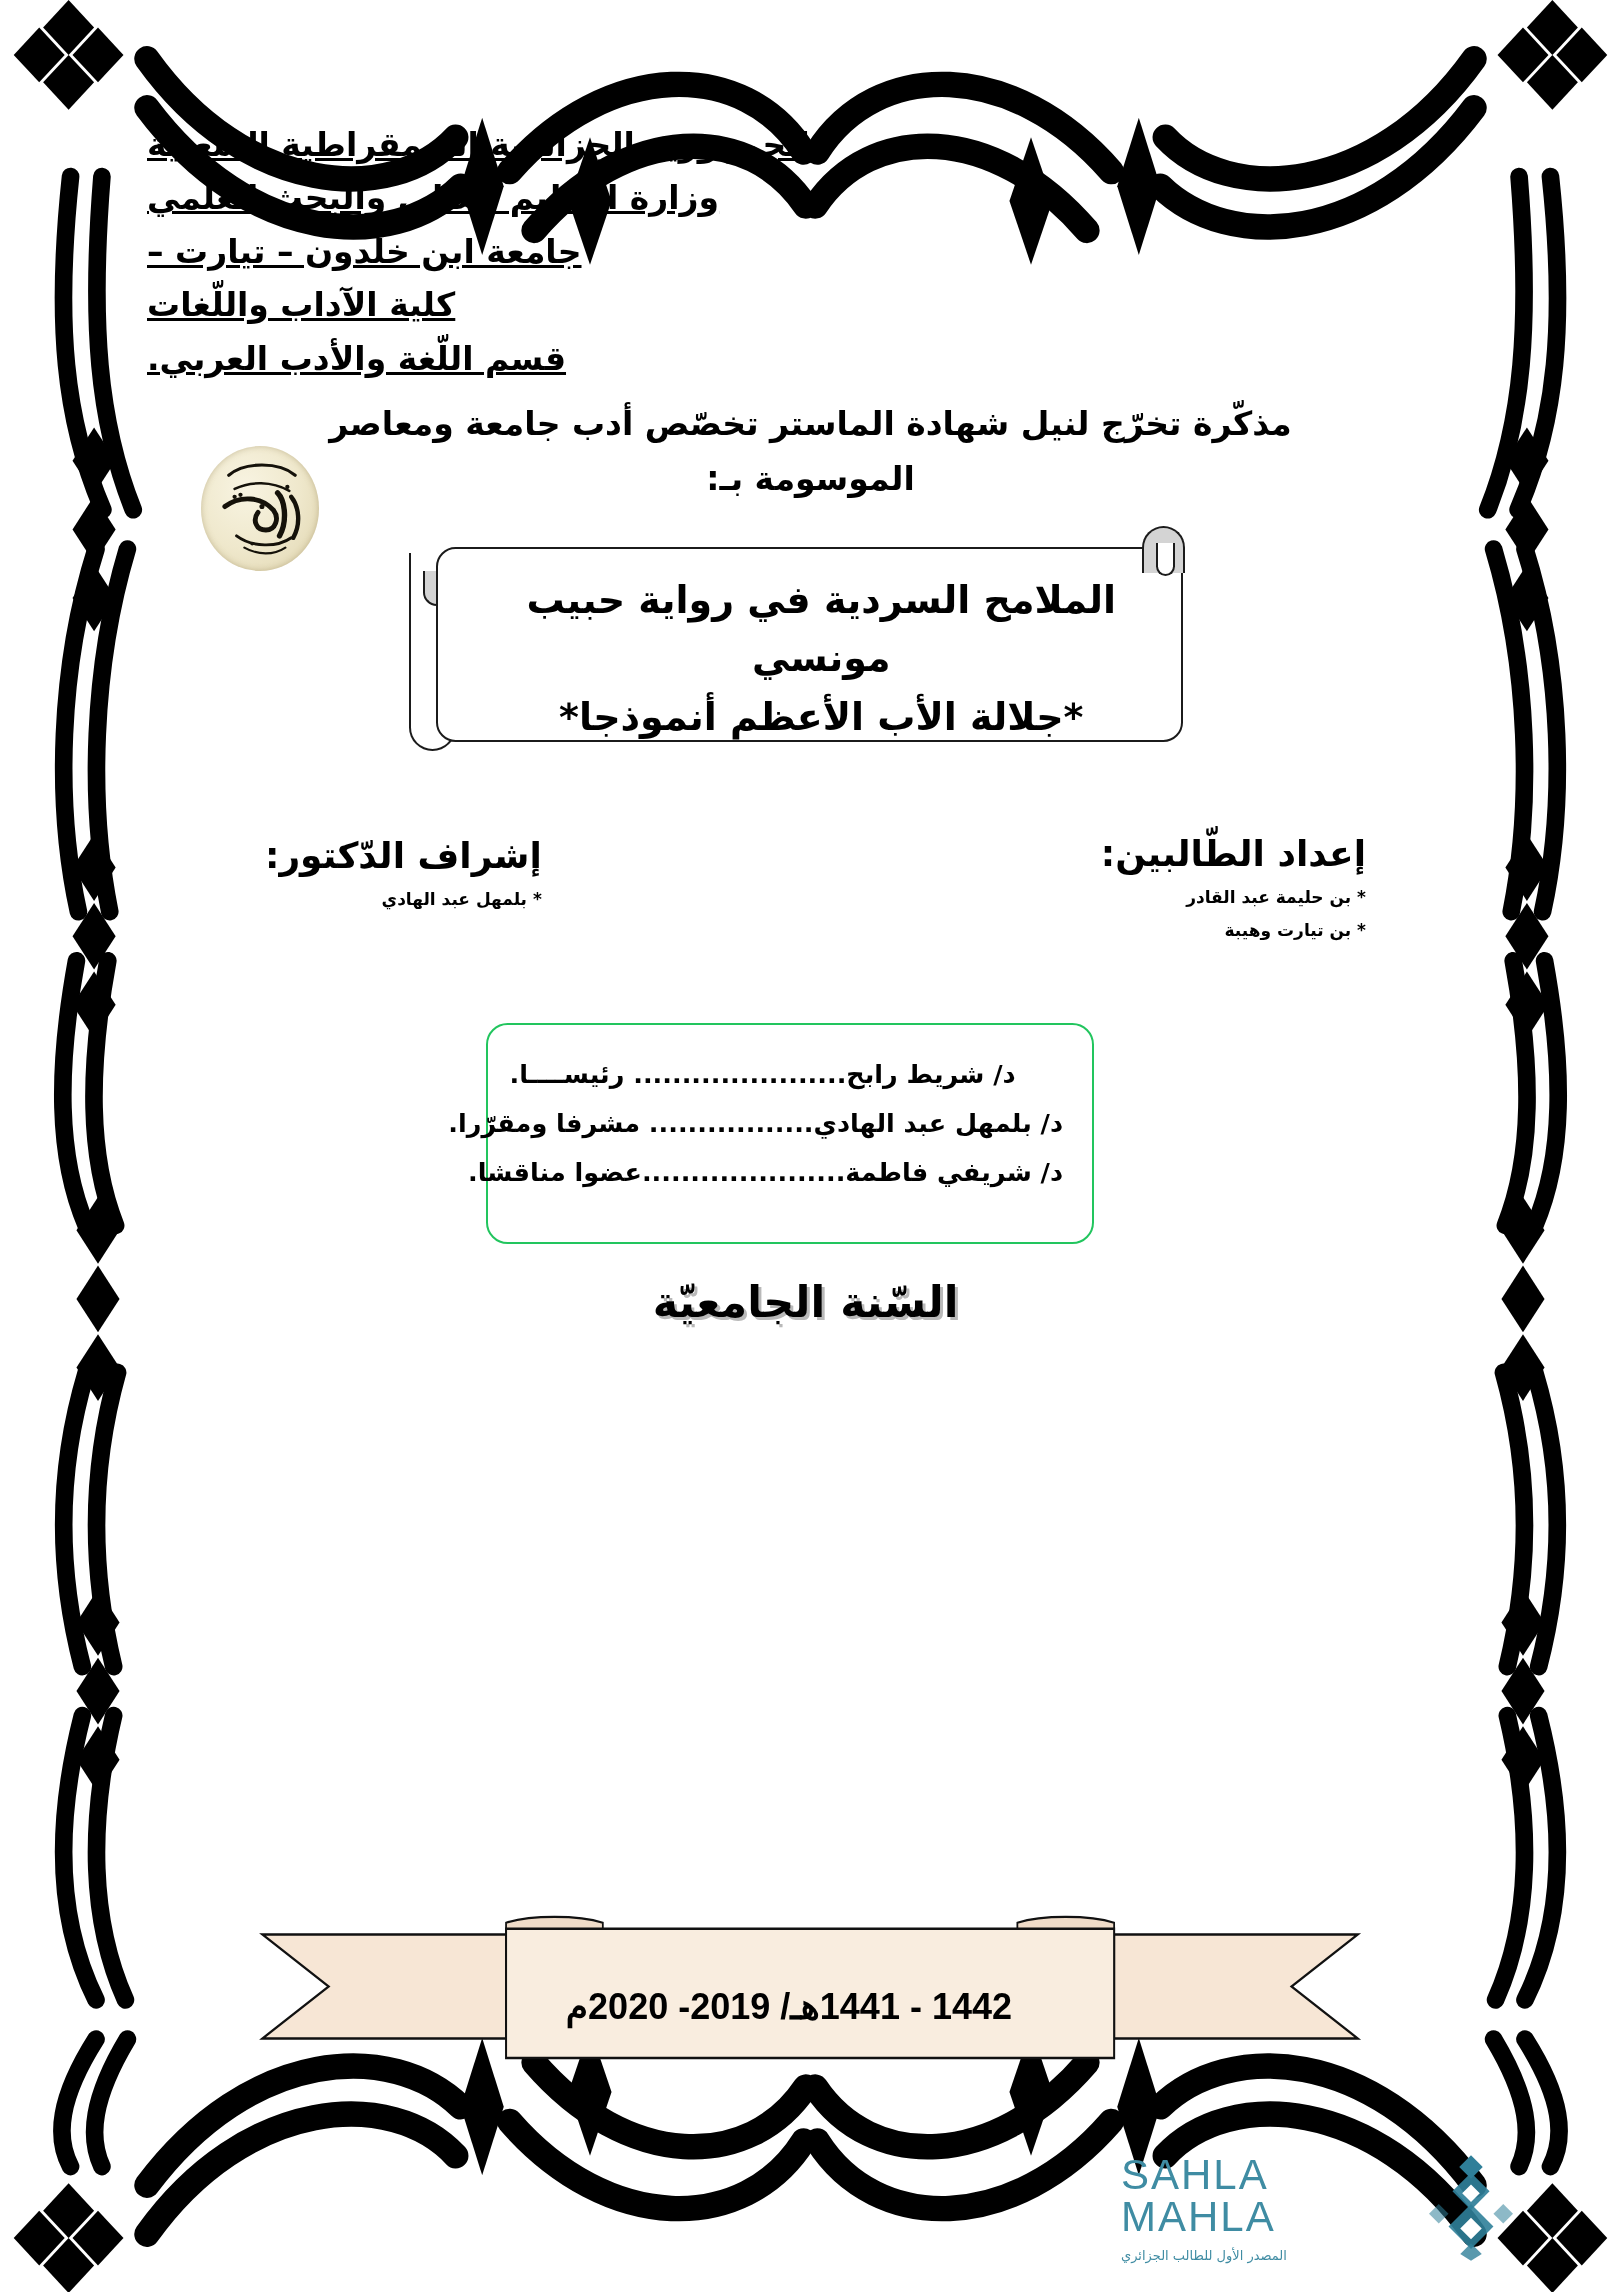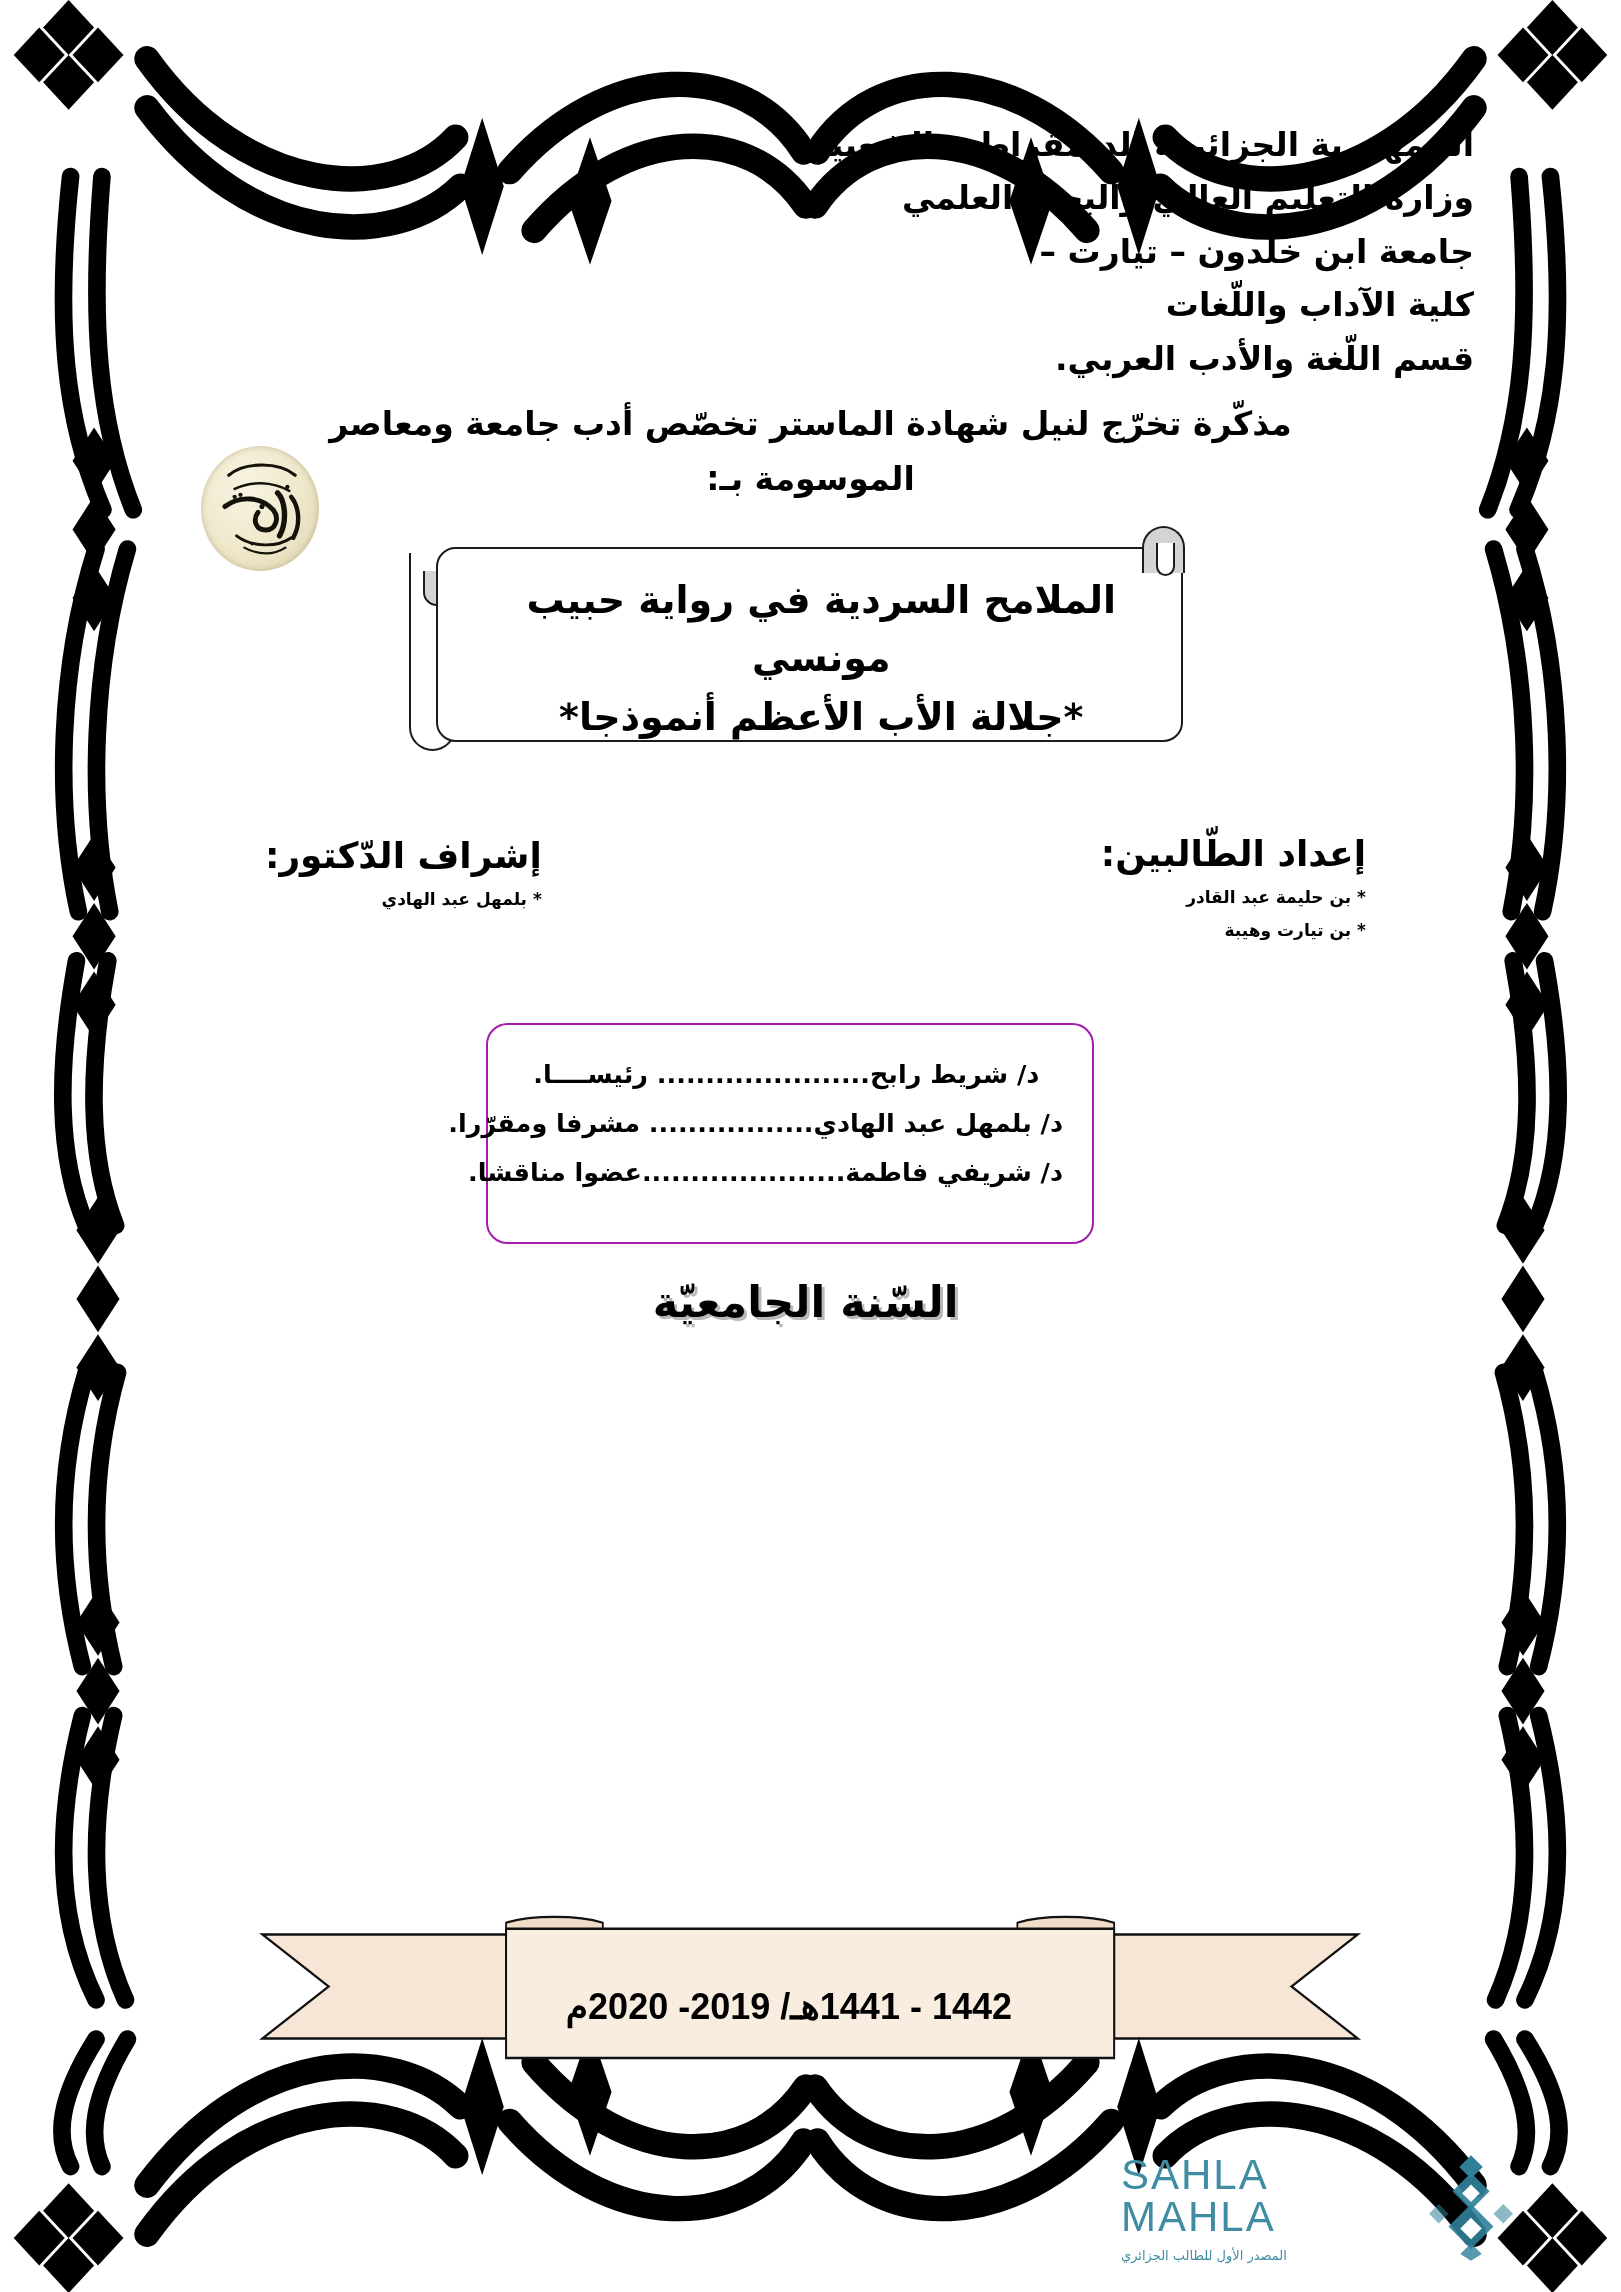--- a/index.html
+++ b/index.html
@@ -15,21 +15,21 @@
   .frame{position:absolute;inset:0;pointer-events:none;}
   .frame svg{width:100%;height:100%;display:block;}
 
   
   .content{
     position:absolute;
     left:147px;right:147px;top:118px;bottom:147px;
     display:flex;flex-direction:column;align-items:center;
   }
 
-  .hdr-block{width:100%;text-align:right;}
+  .hdr-block{width:100%;text-align:left;text-decoration:underline;}
   .hdr-line{
     font-family:"DejaVu Sans","Liberation Sans",sans-serif;
     font-weight:bold;
     font-size:33px;
     line-height:1.62;
     letter-spacing:0px;
     direction:rtl;
   }
 
   
@@ -101,24 +101,24 @@
   .people .col{direction:rtl;}
   .people .col.right{text-align:right;margin-right:39px;}
   .people .col.left{text-align:right;margin-left:49px;margin-top:2px;}
   .people .lbl{font-weight:bold;font-size:36px;line-height:1.5;}
   .people .nm{font-weight:bold;font-size:17px;line-height:1.95;}
 
   
   .jury{
     width:608px;min-height:221px;
     margin-top:76px;
-    border:2px solid #a21caf;border-radius:21.6px;
+    border:2px solid #22c55e;border-radius:21.6px;
     box-sizing:border-box;
     padding:25.5px 29px 19.6px 21.6px;
-    direction:rtl;text-align:center;
+    direction:rtl;text-align:left;
     align-self:center;margin-right:41px;
   }
   .jury .row{
     font-weight:bold;font-size:25.5px;line-height:1.92;white-space:nowrap;
   }
 
   
   .year-head{
     margin-top:33px;
     font-weight:bold;font-size:43px;direction:rtl;

